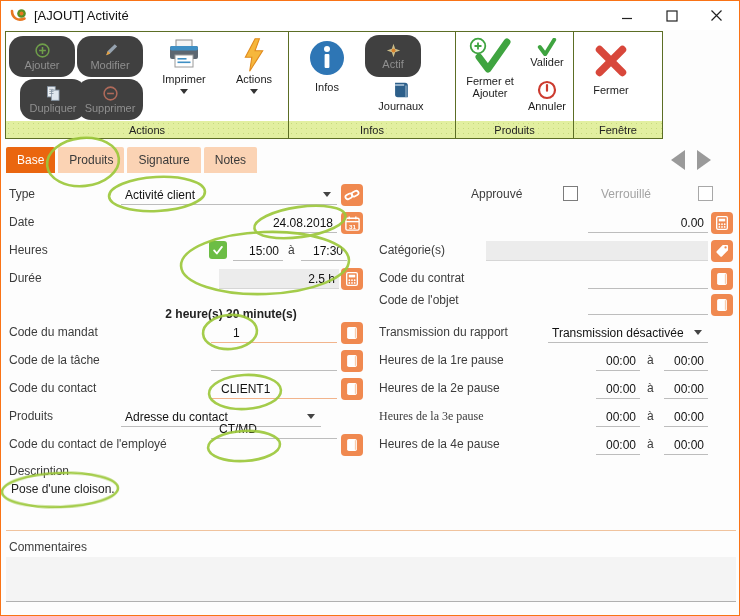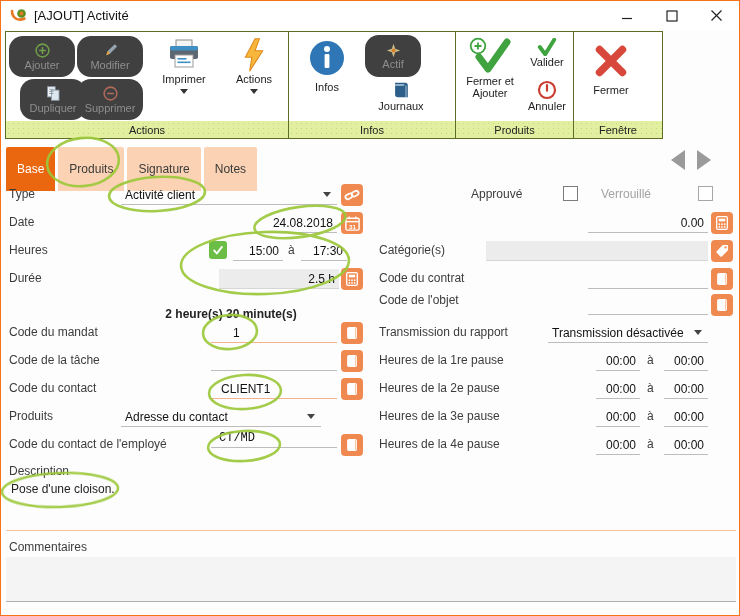--- a/index.html
+++ b/index.html
@@ -27,21 +27,21 @@
     font-size:11px; color:#222; }
   .tbtn-dis { position:absolute; width:66px; height:41px; background:#404040; border-radius:14px;
     display:flex; flex-direction:column; align-items:center; justify-content:center;
     font-size:11px; color:#8f8f8f; }
   .tbtn { position:absolute; display:flex; flex-direction:column; align-items:center;
     font-size:11px; color:#1c1c1c; text-align:center; }
   .drop-caret { width:0; height:0; border-left:4px solid transparent; border-right:4px solid transparent;
     border-top:5px solid #333; margin-top:4px; }
   
   .tabs { position:absolute; left:5px; top:146px; display:flex; gap:3px; }
-  .tab { height:44px; padding:11px 11px; display:flex; align-items:center; font-size:12px;
+  .tab { height:26px; padding:11px 11px; display:flex; align-items:center; font-size:12px;
     border-radius:2px 2px 0 0; background:#fbd3b4; color:#3a3a3a; }
   .tab.active { background:#ea660f; color:#fff; }
   .nav-arrows { position:absolute; left:670px; top:149px; display:flex; gap:12px; }
   .tri-left { width:0; height:0; border-top:10px solid transparent; border-bottom:10px solid transparent;
     border-right:14px solid #9a9a9a; }
   .tri-right { width:0; height:0; border-top:10px solid transparent; border-bottom:10px solid transparent;
     border-left:14px solid #9a9a9a; }
   
   .lbl { position:absolute; font-size:12px; color:#3c3c3c; white-space:nowrap; }
   .lbl.dis { color:#a3a3a3; }
@@ -331,21 +331,21 @@
       </svg>
   </div>
 
   <div class="lbl" style="left:8px; top:408px;">Produits</div>
   <div class="select" style="left:120px; top:406px; width:200px;">
     <span class="sv">Adresse du contact</span>
     <span class="caret"></span>
   </div>
 
   <div class="lbl" style="left:8px; top:436px;">Code du contact de l'employé</div>
-  <div class="field" style="left:210px; top:427px; width:126px; padding-left:8px;font-family:Liberation Mono, monospace;">
+  <div class="field" style="left:210px; top:418px; width:126px; padding-left:8px;">
     <span>CT/MD</span>
   </div>
   <div class="obtn" style="left:340px; top:433px;">
     <svg width="16" height="16" viewBox="0 0 18 18">
       <rect x="3.5" y="2.2" width="11" height="13.6" rx="2" fill="#fff"></rect>
       <rect x="12.2" y="3.6" width="1.4" height="10.8" fill="#f6cdb0"></rect>
       </svg>
   </div>
 
   <div class="lbl" style="left:8px; top:463px;">Description</div>
@@ -430,21 +430,21 @@
 
   <div class="lbl" style="left:378px; top:380px;">Heures de la 2e pause</div>
   <div class="field right" style="left:595px; top:378px; width:44px;">
     <span>00:00</span>
     </div>
   <div class="sep-a" style="left:646px; top:380px;">à</div>
   <div class="field right" style="left:663px; top:378px; width:44px;">
     <span>00:00</span>
     </div>
 
-  <div class="lbl" style="left:378px; top:408px;">Heures de la 3e pause</div>
+  <div class="lbl" style="left:378px; top:408px;font-family:Liberation Serif, serif;">Heures de la 3e pause</div>
   <div class="field right" style="left:595px; top:406px; width:44px;">
     <span>00:00</span>
     </div>
   <div class="sep-a" style="left:646px; top:408px;">à</div>
   <div class="field right" style="left:663px; top:406px; width:44px;">
     <span>00:00</span>
     </div>
 
   <div class="lbl" style="left:378px; top:436px;">Heures de la 4e pause</div>
   <div class="field right" style="left:595px; top:434px; width:44px;">

